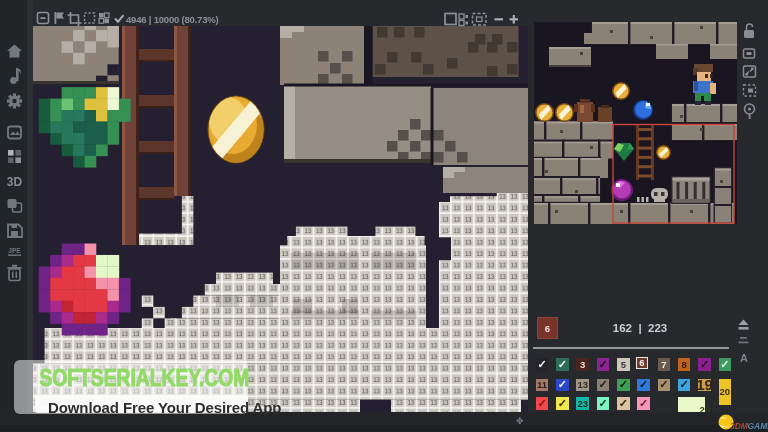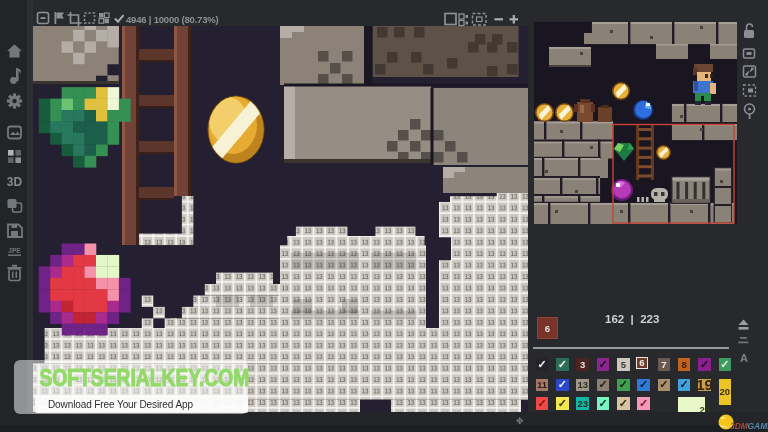--- a/index.html
+++ b/index.html
@@ -445,21 +445,21 @@
     <circle cx="749.5" cy="109" r="5" fill="none" stroke="#8a8e92" stroke-width="1.6"></circle>
     <circle cx="749.5" cy="109" r="1.6" fill="#8a8e92"></circle>
     <rect x="748.7" y="114" width="1.8" height="5" fill="#8a8e92"></rect>
     <path d="M738.5 325 l5 -5.5 5 5.5 Z" fill="#9a9ea2"></path>
     <rect x="738.5" y="327" width="10" height="2.6" fill="#9a9ea2"></rect>
     <rect x="740" y="337" width="7" height="1.8" fill="#6e7276"></rect>
     <rect x="738.5" y="341.5" width="10" height="1.8" fill="#6e7276"></rect>
     <text x="744" y="361.5" font-size="11" font-weight="bold" fill="#7e8286" text-anchor="middle" font-family="Liberation Sans,sans-serif">A</text>
   </svg>
 <div class="abs" style="left:537px;top:317px;width:21px;height:22px;background:#7a332a;border:1px solid #8f4438;display:flex;align-items:center;justify-content:center;font-size:9.5px;font-weight:bold;color:#e8e2dc">6</div>
-<div class="abs" style="left:605px;top:313px;width:70px;text-align:left;font-size:11.5px;font-weight:bold;color:#ccd0d3">162&nbsp; | &nbsp;223</div>
+<div class="abs" style="left:605px;top:322px;width:70px;text-align:center;font-size:11.5px;font-weight:bold;color:#ccd0d3">162&nbsp; | &nbsp;223</div>
 <div class="abs" style="left:533px;top:347px;width:196px;height:1.5px;background:#96999c"></div>
 <div style="position:absolute;left:535.8px;top:358.3px;width:12.6px;height:12.6px;background:#26222b;display:flex;align-items:center;justify-content:center;font-size:11px;font-weight:bold;color:#f0f0f0;">✓</div>
 <div style="position:absolute;left:556.1px;top:358.3px;width:12.6px;height:12.6px;background:#2c6e57;display:flex;align-items:center;justify-content:center;font-size:11px;font-weight:bold;color:#eef3ef;">✓</div>
 <div style="position:absolute;left:576.4px;top:358.3px;width:12.6px;height:12.6px;background:#4a2420;display:flex;align-items:center;justify-content:center;font-size:9.5px;font-weight:bold;color:#e8e2dd;">3</div>
 <div style="position:absolute;left:596.7px;top:358.3px;width:12.6px;height:12.6px;background:#8a2590;display:flex;align-items:center;justify-content:center;font-size:11px;font-weight:bold;color:#1e1024;">✓</div>
 <div style="position:absolute;left:617.0px;top:358.3px;width:12.6px;height:12.6px;background:#cdc6bf;display:flex;align-items:center;justify-content:center;font-size:9.5px;font-weight:bold;color:#3a3a3a;">5</div>
 <div style="position:absolute;left:635.7px;top:356.7px;width:12.6px;height:12.6px;background:#6e3a2a;border:1.6px solid #efe9df;display:flex;align-items:center;justify-content:center;font-size:9.5px;font-weight:bold;color:#f2ece6;">6</div>
 <div style="position:absolute;left:657.6px;top:358.3px;width:12.6px;height:12.6px;background:#6b5a50;display:flex;align-items:center;justify-content:center;font-size:9.5px;font-weight:bold;color:#efe9e4;">7</div>
 <div style="position:absolute;left:677.9px;top:358.3px;width:12.6px;height:12.6px;background:#c2641d;display:flex;align-items:center;justify-content:center;font-size:9.5px;font-weight:bold;color:#3a2410;">8</div>
 <div style="position:absolute;left:698.2px;top:358.3px;width:12.6px;height:12.6px;background:#8a1f8e;display:flex;align-items:center;justify-content:center;font-size:11px;font-weight:bold;color:#210b24;">✓</div>
@@ -481,19 +481,19 @@
 <div style="position:absolute;left:617.0px;top:397.3px;width:12.6px;height:12.6px;background:#d8c4a0;display:flex;align-items:center;justify-content:center;font-size:11px;font-weight:bold;color:#342a18;">✓</div>
 <div style="position:absolute;left:637.3px;top:397.3px;width:12.6px;height:12.6px;background:#f898b8;display:flex;align-items:center;justify-content:center;font-size:11px;font-weight:bold;color:#6e1c38;">✓</div>
 <div style="position:absolute;left:657.6px;top:397.3px;width:12.6px;height:12.6px;background:#7dd3fc;display:flex;align-items:center;justify-content:center;font-size:9.5px;font-weight:bold;color:#2e2a26;margin-left:25px;">27</div>
 <div style="position:absolute;left:677.9px;top:397.3px;width:12.6px;height:24px;background:#e8f8c8;display:flex;align-items:center;justify-content:center;font-size:9.5px;font-weight:bold;color:#2c3a16;padding-left:27px;">28</div>
 <div class="abs" style="left:0px;top:412px;width:768px;height:13px;background:#232528"></div>
 <div class="abs" style="left:0px;top:425px;width:768px;height:7px;background:#1d2023"></div>
 <div class="abs" style="left:516px;top:416px;font-size:9px;color:#7e8286">✥</div>
 <div class="abs" style="left:14px;top:360px;width:234px;height:54px;background:rgba(255,255,255,0.50);border-radius:6px"></div>
 <div class="abs" style="left:18px;top:364.5px;width:238px;text-align:center;font-size:23.5px;font-weight:bold;color:rgba(140,216,95,0.92);letter-spacing:0px;-webkit-text-stroke:1.1px rgba(140,216,95,0.85);text-shadow:0 0 2px rgba(255,255,255,0.5);transform:scaleX(0.82);transform-origin:center">SOFTSERIALKEY.COM</div>
 <div class="abs" style="left:35px;top:395px;width:213px;height:18px;background:rgba(252,252,252,0.90);border-radius:2px"></div>
-<div class="abs" style="left:48px;top:398.5px;font-size:10px;font-weight:normal;color:#2e2e2e;letter-spacing:-0.1px">Download Free Your Desired App</div>
+<div class="abs" style="left:48px;top:398.5px;font-size:15px;font-weight:bold;color:#2e2e2e;letter-spacing:-0.1px">Download Free Your Desired App</div>
 <svg class="abs" style="left:714px;top:413px" width="54" height="19" viewBox="0 0 54 19">
 <circle cx="12" cy="9" r="7.5" fill="#f5c518"></circle>
 <path d="M4 11 q8 7 16 0 q-4 6 -16 0 Z" fill="#fff"></path>
 <path d="M6 6 q3 -3 6 -1 Z" fill="#fff"></path>
 <text x="16" y="15.5" font-size="8.5" font-weight="bold" font-style="italic" fill="#a84a3c" font-family="Liberation Sans,sans-serif">3DM</text>
 <text x="33.5" y="15.5" font-size="8.5" font-weight="bold" font-style="italic" fill="#5a86a8" font-family="Liberation Sans,sans-serif">GAME</text>
 </svg>
 </body></html>

